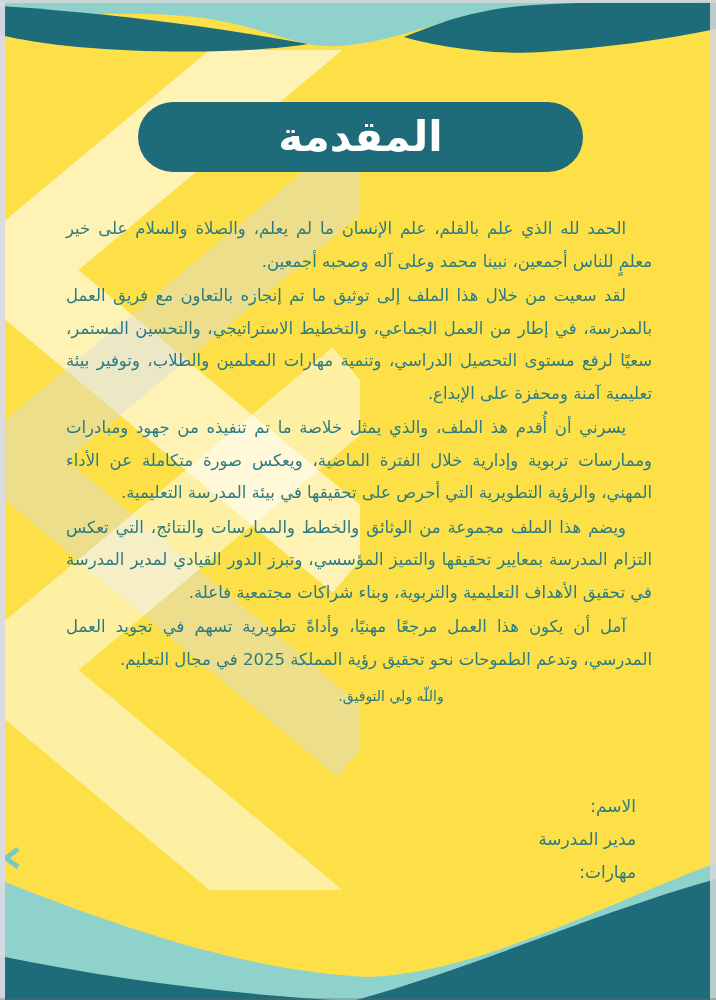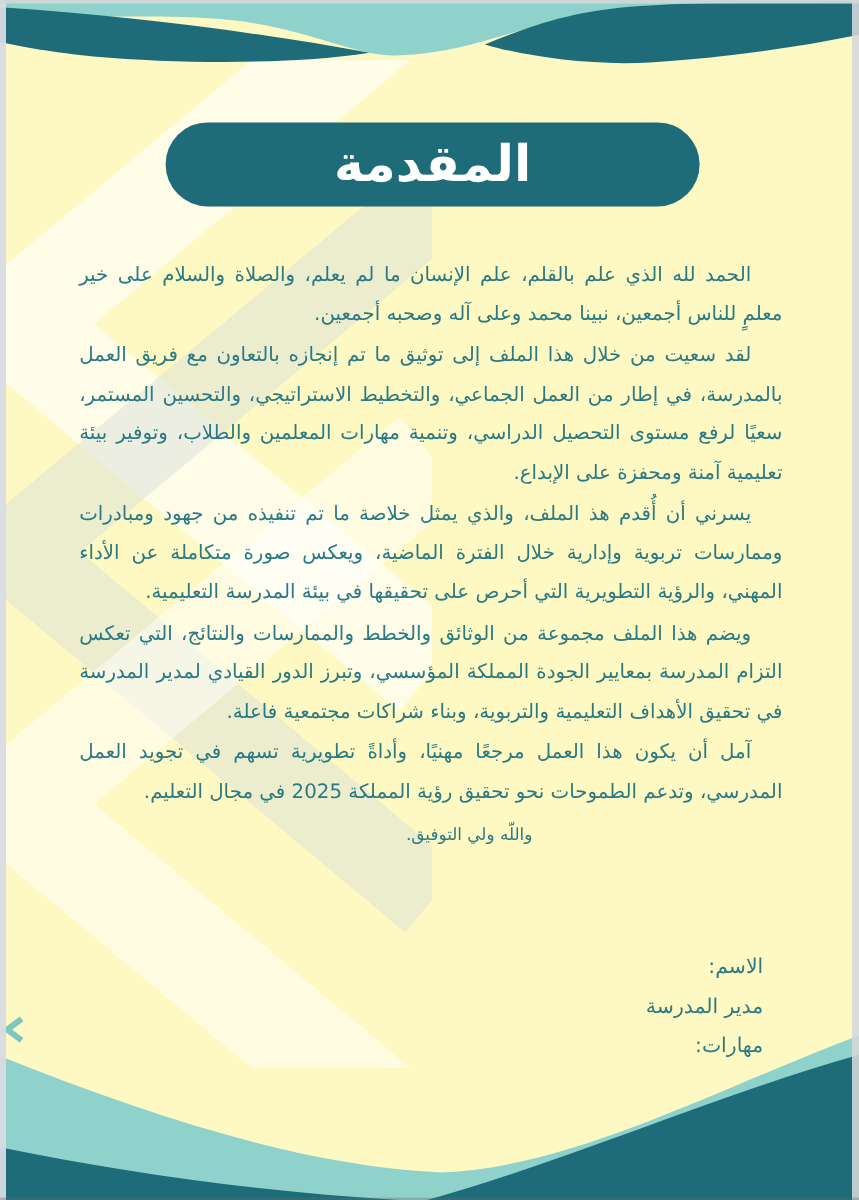--- a/index.html
+++ b/index.html
@@ -3,21 +3,21 @@
 <meta charset="utf-8">
 <style>
   html,body{margin:0;padding:0;}
   body{
     width:716px;height:1000px;overflow:hidden;
     font-family:"DejaVu Sans", sans-serif;
     background:#e7e9e9;
   }
   .page{
     position:relative;width:716px;height:1000px;
-    background:#fef9c3;overflow:hidden;
+    background:#fde047;overflow:hidden;
   }
   
   .edge{position:absolute;z-index:9;}
   .edge-left{left:0;top:0;bottom:0;width:5px;background:rgba(217,219,228,0.95);}
   .edge-right{right:0;top:0;bottom:0;width:6px;background:rgba(213,216,218,0.88);}
   .edge-top{left:0;right:0;top:0;height:3px;background:rgba(209,214,214,0.95);}
   .edge-bottom{left:0;right:0;bottom:0;height:2px;background:rgba(96,108,110,0.35);}
   
   .top-waves,.bottom-waves{position:absolute;left:0;width:716px;z-index:1;display:block;}
   .top-waves{top:0;height:160px;}
@@ -72,21 +72,21 @@
   </svg>
 
   <div class="title-pill">
     <span>المقدمة</span>
   </div>
 
   <div class="content">
     <p>الحمد لله الذي علم بالقلم، علم الإنسان ما لم يعلم، والصلاة والسلام على خير معلمٍ للناس أجمعين، نبينا محمد وعلى آله وصحبه أجمعين.</p>
     <p>لقد سعيت من خلال هذا الملف إلى توثيق ما تم إنجازه بالتعاون مع فريق العمل بالمدرسة، في إطار من العمل الجماعي، والتخطيط الاستراتيجي، والتحسين المستمر، سعيًا لرفع مستوى التحصيل الدراسي، وتنمية مهارات المعلمين والطلاب، وتوفير بيئة تعليمية آمنة ومحفزة على الإبداع.</p>
     <p>يسرني أن أُقدم هذ الملف، والذي يمثل خلاصة ما تم تنفيذه من جهود ومبادرات وممارسات تربوية وإدارية خلال الفترة الماضية، ويعكس صورة متكاملة عن الأداء المهني، والرؤية التطويرية التي أحرص على تحقيقها في بيئة المدرسة التعليمية.</p>
-    <p>ويضم هذا الملف مجموعة من الوثائق والخطط والممارسات والنتائج، التي تعكس التزام المدرسة بمعايير الجودة المملكة المؤسسي، وتبرز الدور القيادي لمدير المدرسة في تحقيق الأهداف التعليمية والتربوية، وبناء شراكات مجتمعية فاعلة.</p>
+    <p>ويضم هذا الملف مجموعة من الوثائق والخطط والممارسات والنتائج، التي تعكس التزام المدرسة بمعايير تحقيقها والتميز المؤسسي، وتبرز الدور القيادي لمدير المدرسة في تحقيق الأهداف التعليمية والتربوية، وبناء شراكات مجتمعية فاعلة.</p>
     <p>آمل أن يكون هذا العمل مرجعًا مهنيًا، وأداةً تطويرية تسهم في تجويد العمل المدرسي، وتدعم الطموحات نحو تحقيق رؤية المملكة 2025 في مجال التعليم.</p>
     <div class="closing">واللّه ولي التوفيق.</div>
   </div>
 
   <div class="signature">
     <div>الاسم:</div>
     <div>مدير المدرسة</div>
     <div>مهارات:</div>
   </div>
 

